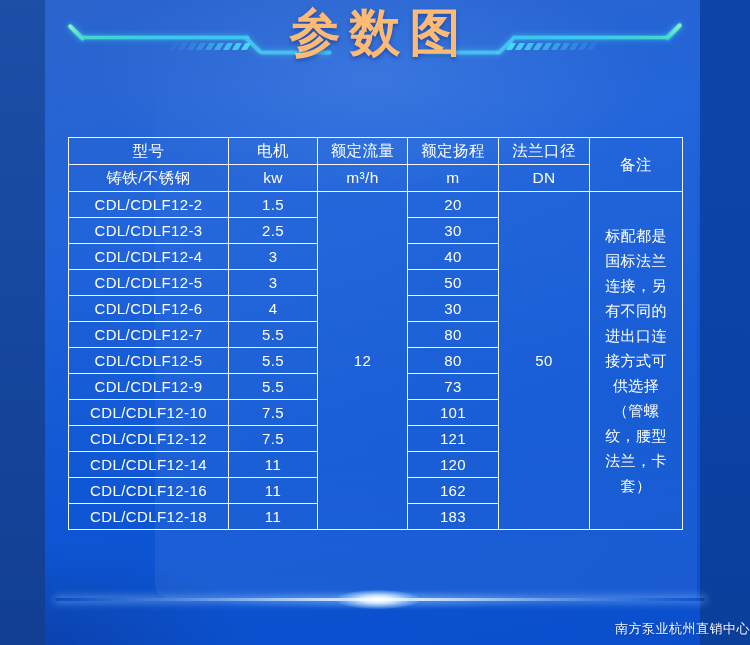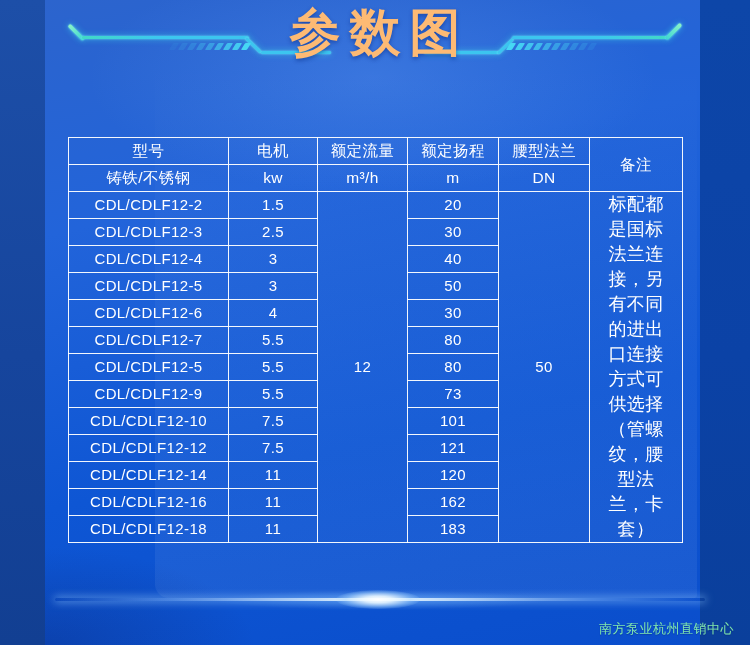--- a/index.html
+++ b/index.html
@@ -54,36 +54,36 @@
   .dashes-right span:nth-child(7){opacity:.37}.dashes-right span:nth-child(8){opacity:.28}
   .dashes-right span:nth-child(9){opacity:.2}.dashes-right span:nth-child(10){opacity:.13}
 
   
   table.params{position:absolute;left:68px;top:137px;width:614px;
     border-collapse:collapse;table-layout:fixed;}
   table.params td{border:1.5px solid rgba(255,255,255,.95);color:#fff;
     text-align:center;vertical-align:middle;font-size:15px;height:25px;
     padding:0;line-height:1.15;letter-spacing:.4px;}
   tr.hrow td{height:26px;font-size:15.5px;}
-  .remark-inner{width:66px;margin:0 auto;line-height:25px;font-size:18px;text-align:center;}
+  .remark-inner{width:66px;margin:0 auto;line-height:25px;font-size:15px;text-align:center;}
 
   
   .flare-haze{position:absolute;left:140px;top:586px;width:480px;height:28px;
     background:radial-gradient(ellipse 50% 50% at 50% 50%, rgba(110,180,255,.4), rgba(110,180,255,0) 70%);}
   .flare-streak{position:absolute;left:55px;top:598px;width:650px;height:3px;border-radius:2px;
     background:linear-gradient(90deg, rgba(255,255,255,0) 0%, rgba(150,200,255,.45) 18%,
       rgba(225,243,255,.9) 44%, #ffffff 49%, #ffffff 51%, rgba(225,243,255,.9) 56%,
       rgba(150,200,255,.45) 82%, rgba(255,255,255,0) 100%);
     box-shadow:0 0 9px 1px rgba(150,205,255,.65);}
   .flare-core{position:absolute;left:336px;top:590px;width:84px;height:19px;border-radius:50%;
     background:radial-gradient(ellipse at center, #ffffff 0%, rgba(235,248,255,.9) 25%,
       rgba(170,215,255,.45) 55%, rgba(170,215,255,0) 75%);}
 
-  .watermark{position:absolute;right:16px;top:620px;font-size:13px;letter-spacing:.5px;
-    color:#86efac;opacity:.95;text-shadow:0 1px 1px rgba(0,0,70,.3);}
+  .watermark{position:absolute;right:0;top:620px;font-size:13px;letter-spacing:.5px;
+    color:#ffffff;opacity:.95;text-shadow:0 1px 1px rgba(0,0,70,.3);}
 </style>
 </head>
 <body>
 
 <div class="stage">
 
   <div class="strip-left"></div>
   <div class="strip-right"></div>
   <div class="panel"></div>
   <div class="inner-panel"></div>
@@ -131,21 +131,21 @@
       <col style="width:91px">
         <col style="width:91px">
         <col style="width:93px">
     </colgroup>
     <tbody>
       <tr class="hrow">
         <td>型号</td>
         <td>电机</td>
         <td>额定流量</td>
         <td>额定扬程</td>
-        <td>腰型法兰</td>
+        <td>法兰口径</td>
         <td rowspan="2">备注</td>
       </tr>
       <tr class="hrow">
         <td>铸铁/不锈钢</td>
         <td>kw</td>
         <td>m³/h</td>
         <td>m</td>
         <td>DN</td>
       </tr>
       <tr>

